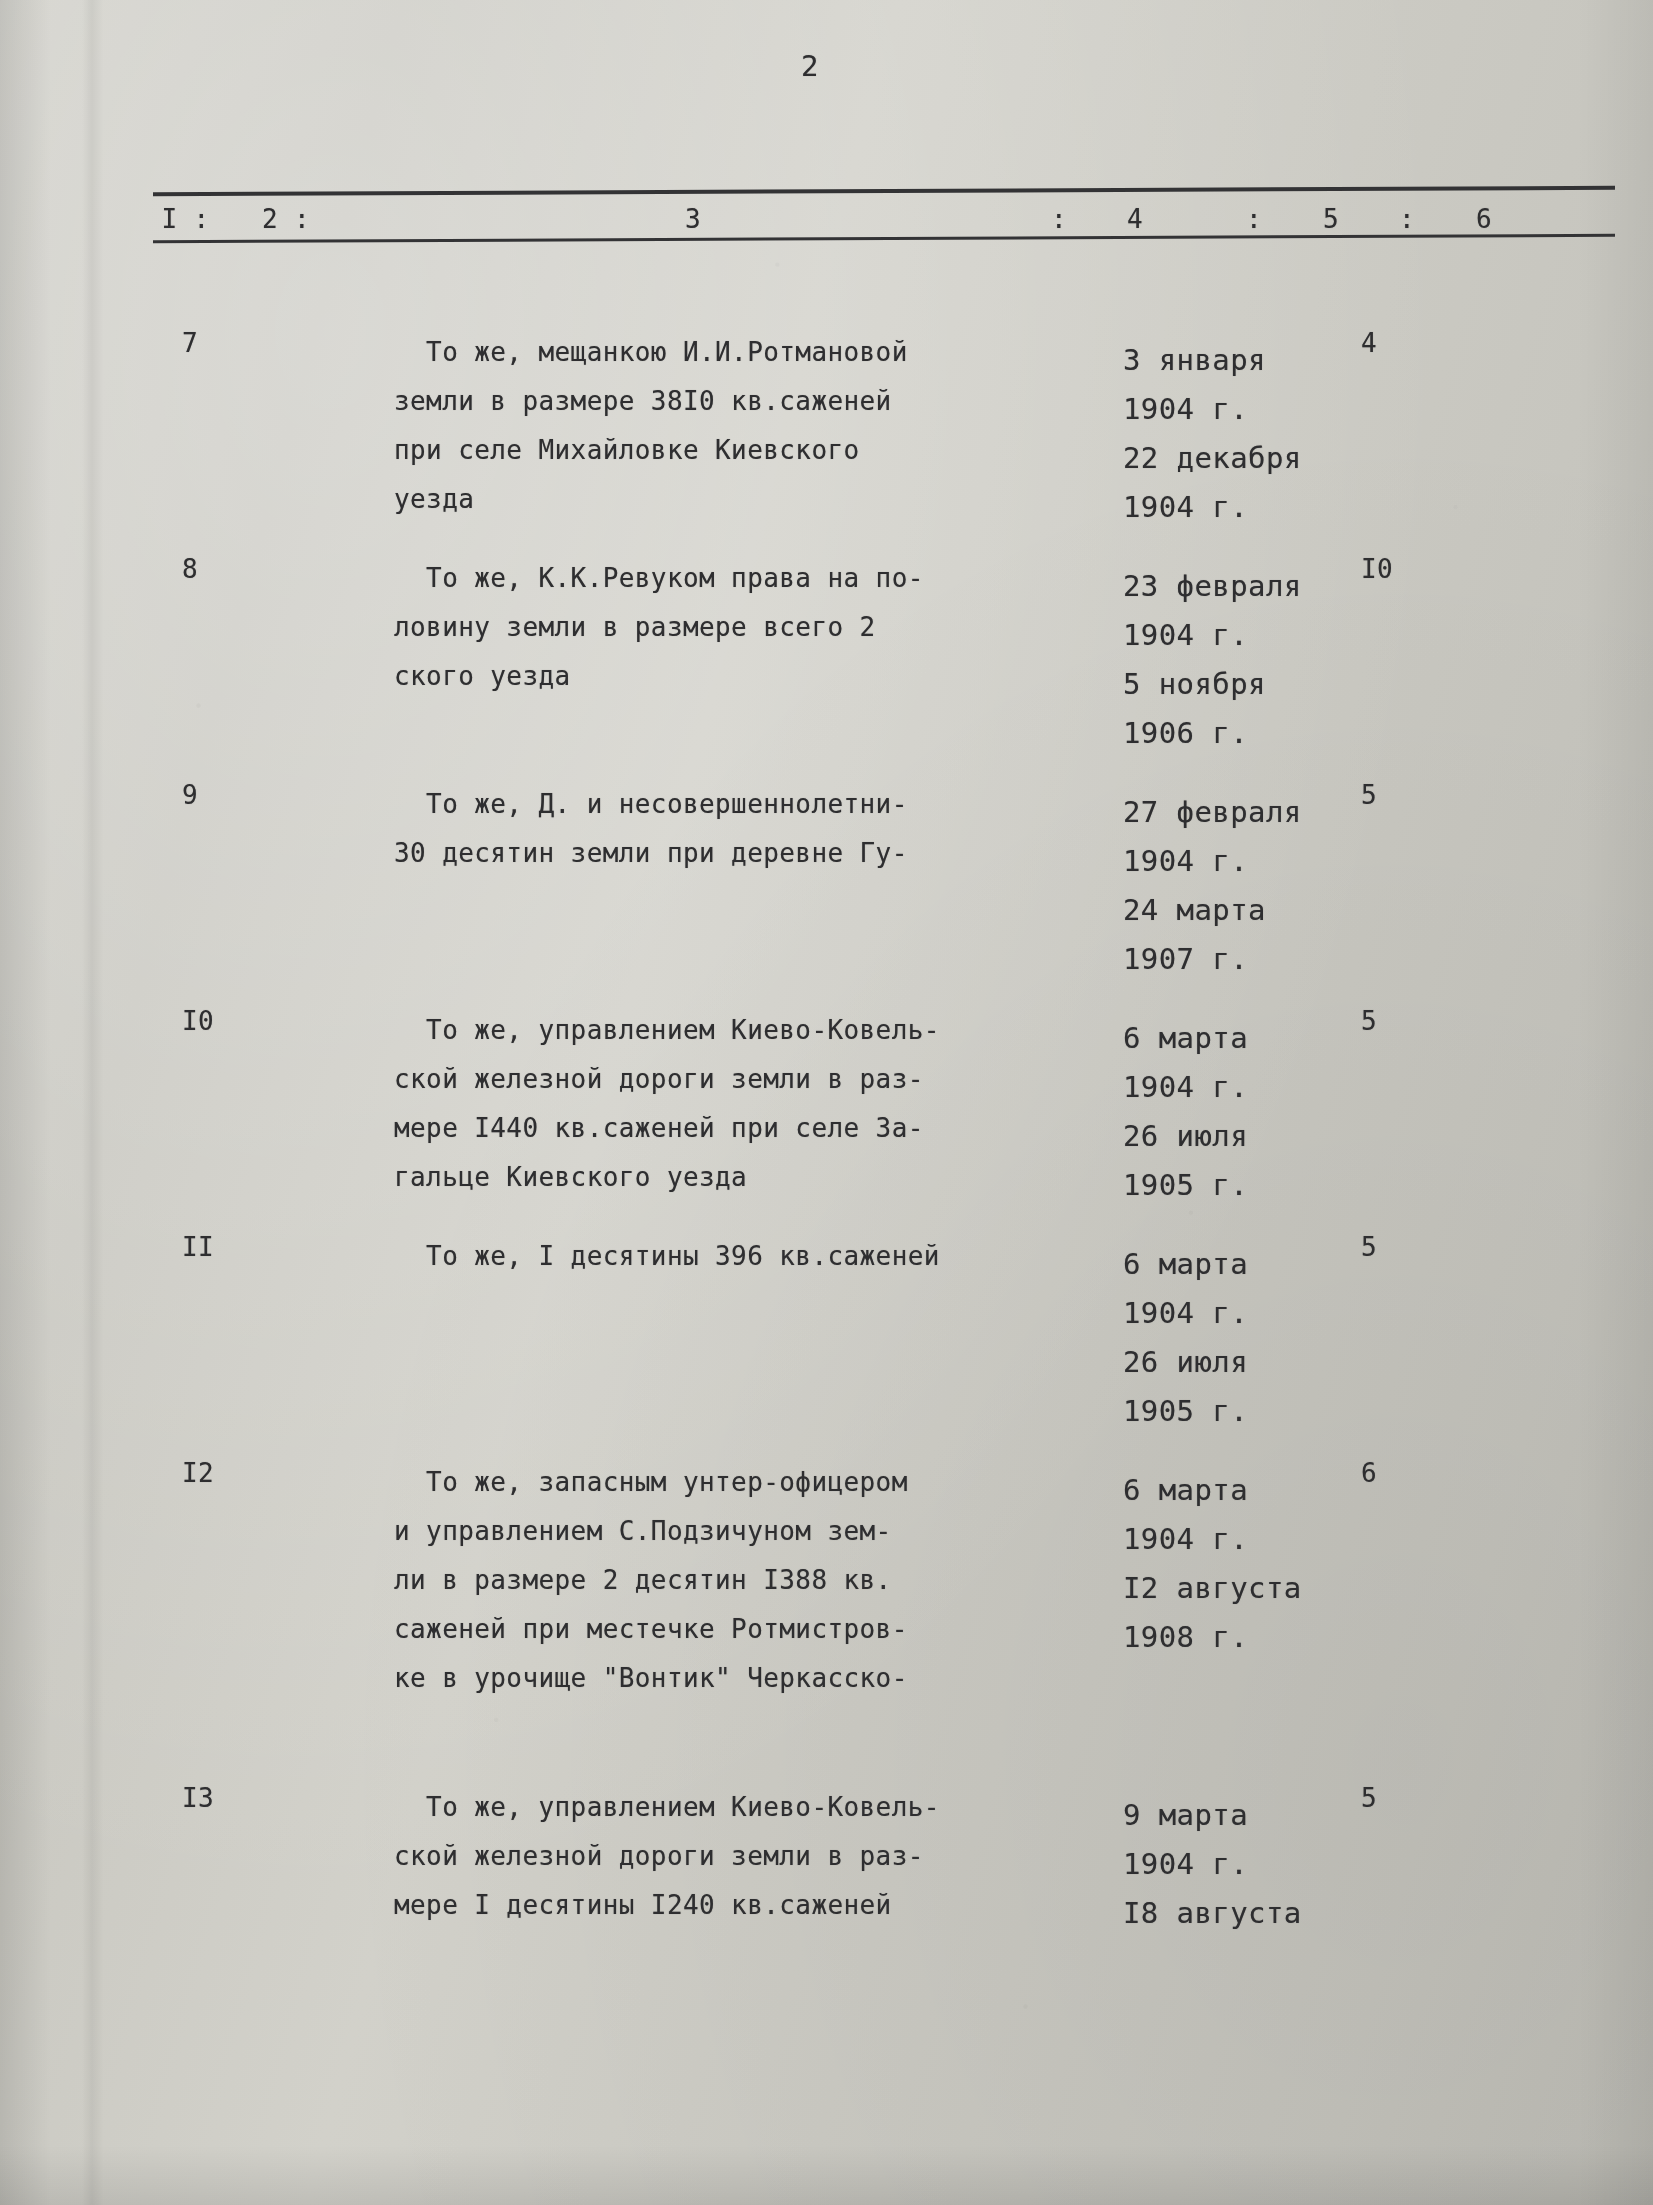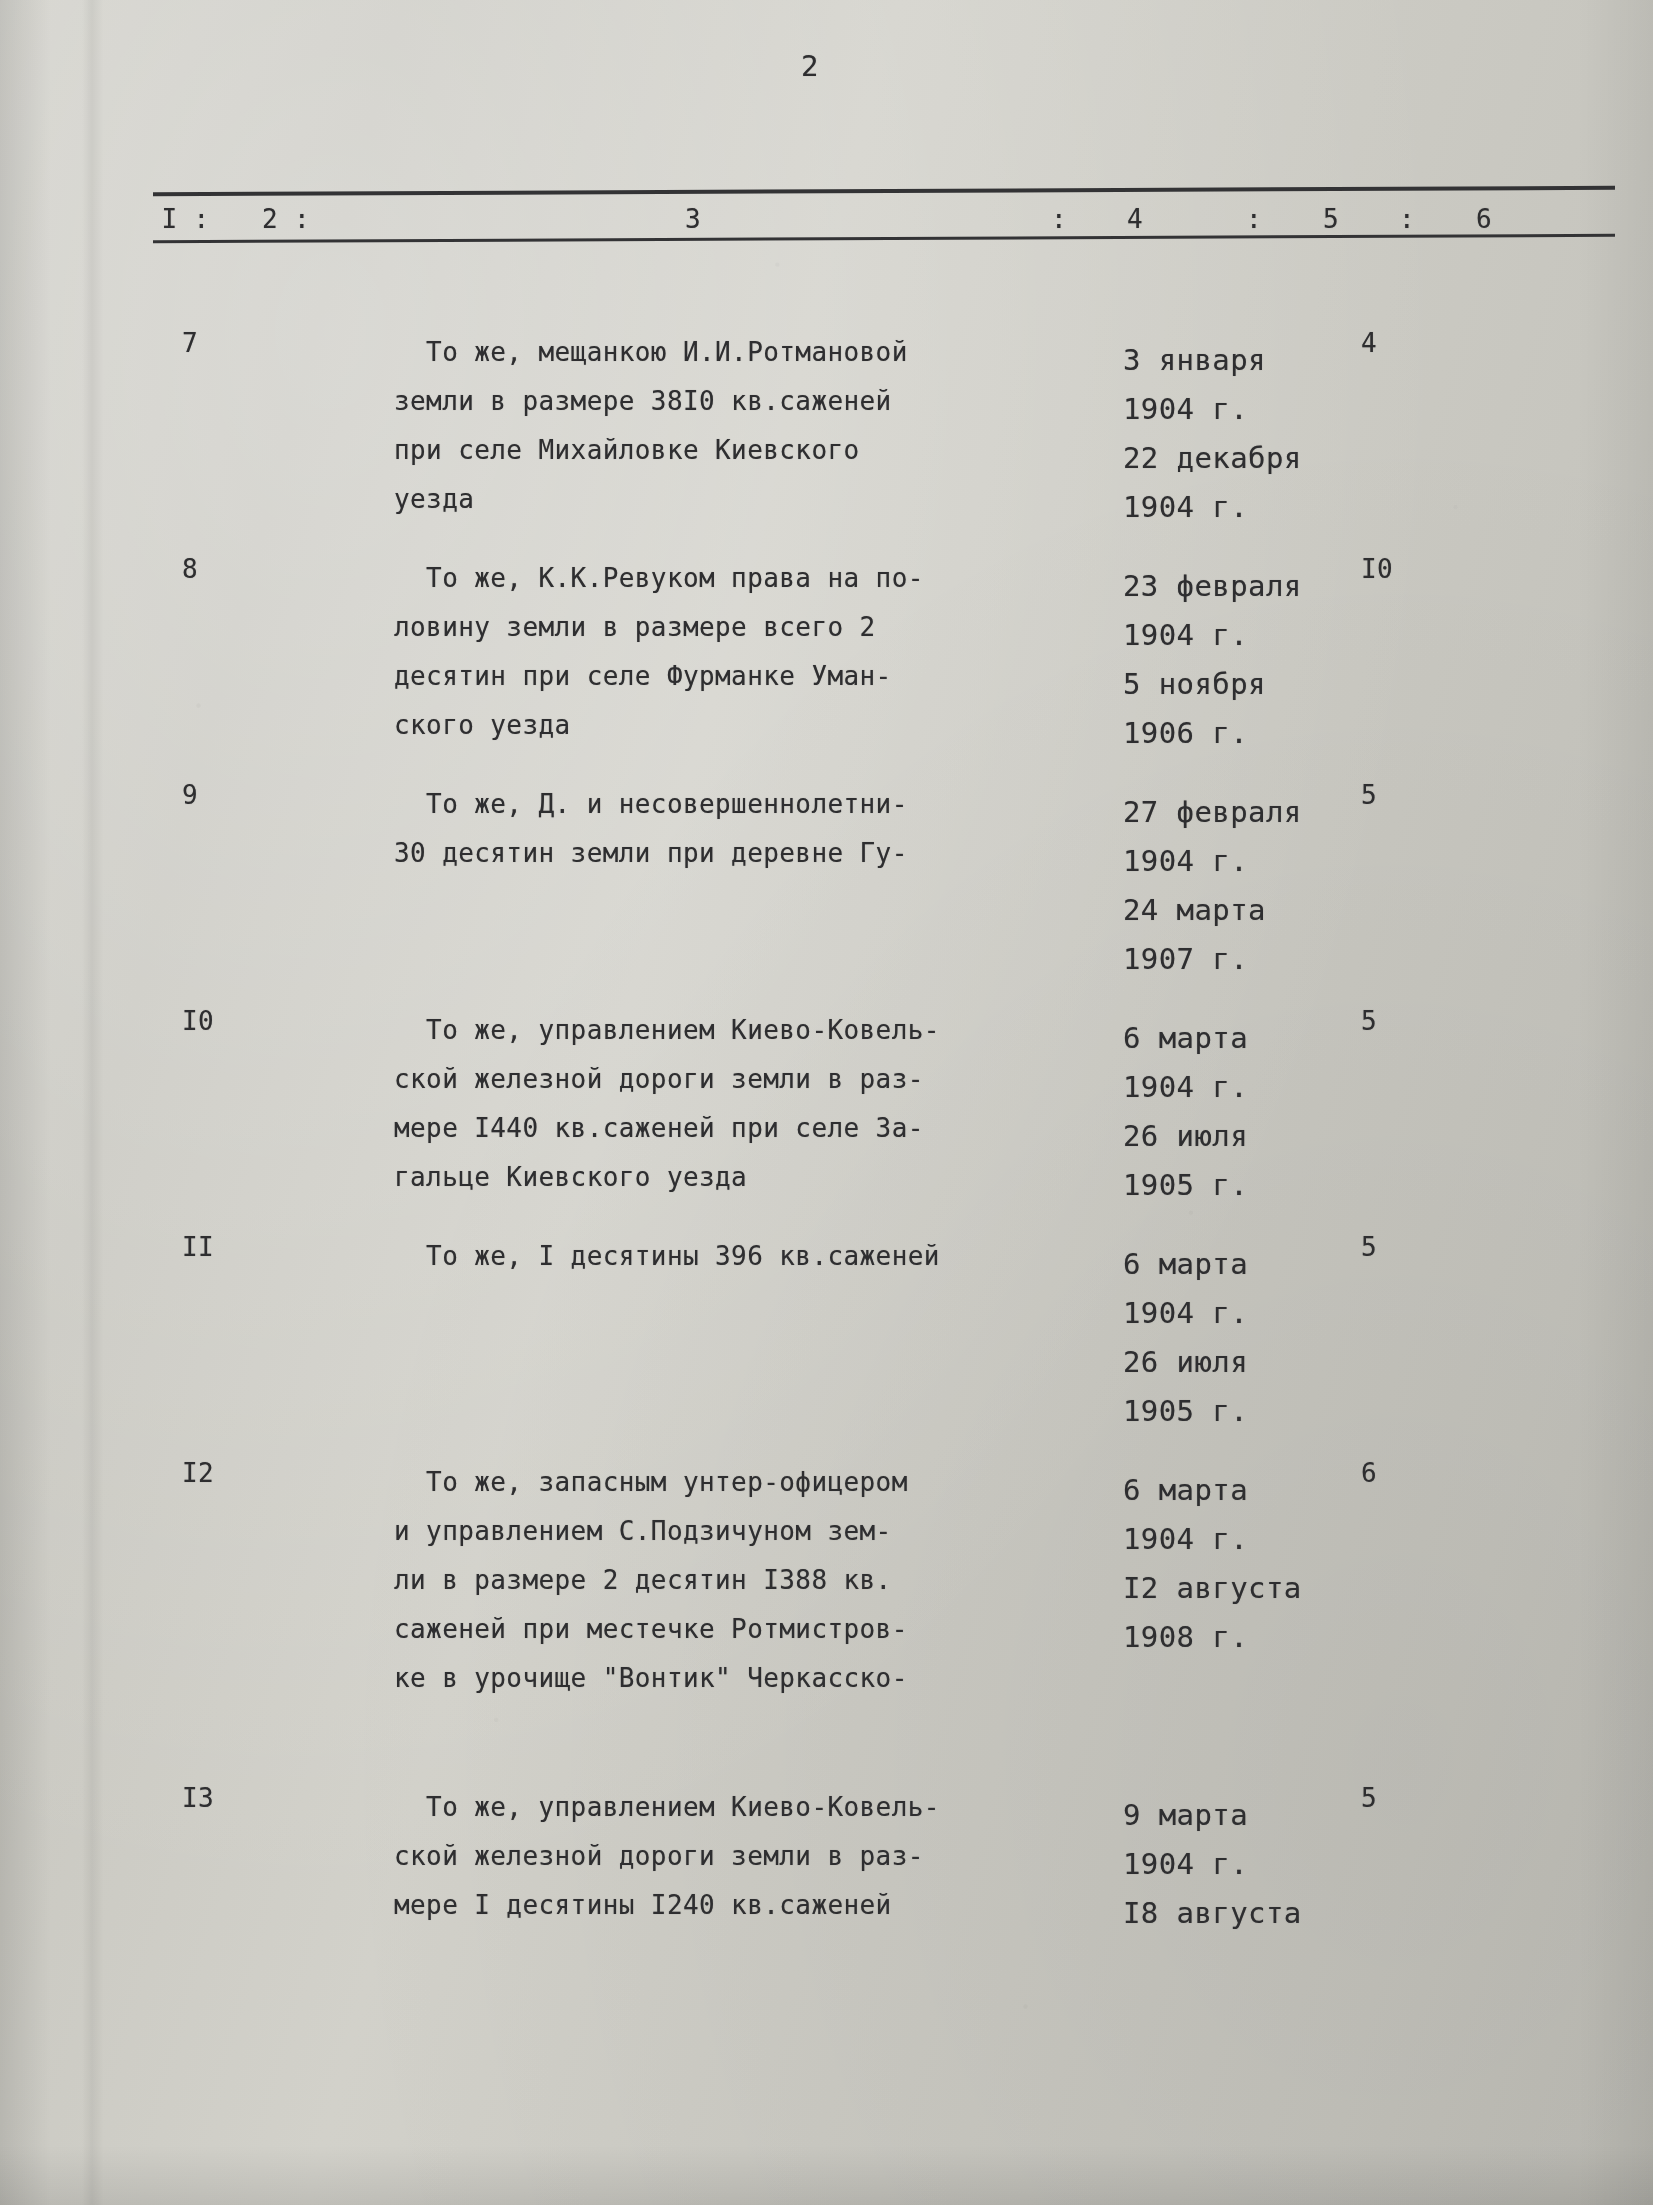--- a/index.html
+++ b/index.html
@@ -190,21 +190,21 @@
 
   <div id="table-body">
       <div class="row" style="height: 197px;">
         <div class="col-num typed">7</div>
         <div class="col-desc typed"><span class="line">  То же, мещанкою И.И.Ротмановой</span><span class="line">земли в размере 38I0 кв.саженей</span><span class="line">при селе Михайловке Киевского</span><span class="line">уезда</span></div>
         <div class="col-dates typed"><span class="line">3 января</span><span class="line">1904 г.</span><span class="line">22 декабря</span><span class="line">1904 г.</span></div>
         <div class="col-pages typed">4</div>
       </div>
       <div class="row" style="height: 197px;">
         <div class="col-num typed">8</div>
-        <div class="col-desc typed"><span class="line">  То же, К.К.Ревуком права на по-</span><span class="line">ловину земли в размере всего 2</span><span class="line">десятин при селе Фурманке Уман-</span><span class="line">ского уезда</span></div>
+        <div class="col-desc typed"><span class="line">  То же, К.К.Ревуком права на по-</span><span class="line">ловину земли в размере всего 2</span><span class="line">ского уезда</span></div>
         <div class="col-dates typed"><span class="line">23 февраля</span><span class="line">1904 г.</span><span class="line">5 ноября</span><span class="line">1906 г.</span></div>
         <div class="col-pages typed">I0</div>
       </div>
       <div class="row" style="height: 197px;">
         <div class="col-num typed">9</div>
         <div class="col-desc typed"><span class="line">  То же, Д. и несовершеннолетни-</span><span class="line">30 десятин земли при деревне Гу-</span></div>
         <div class="col-dates typed"><span class="line">27 февраля</span><span class="line">1904 г.</span><span class="line">24 марта</span><span class="line">1907 г.</span></div>
         <div class="col-pages typed">5</div>
       </div>
       <div class="row" style="height: 197px;">

